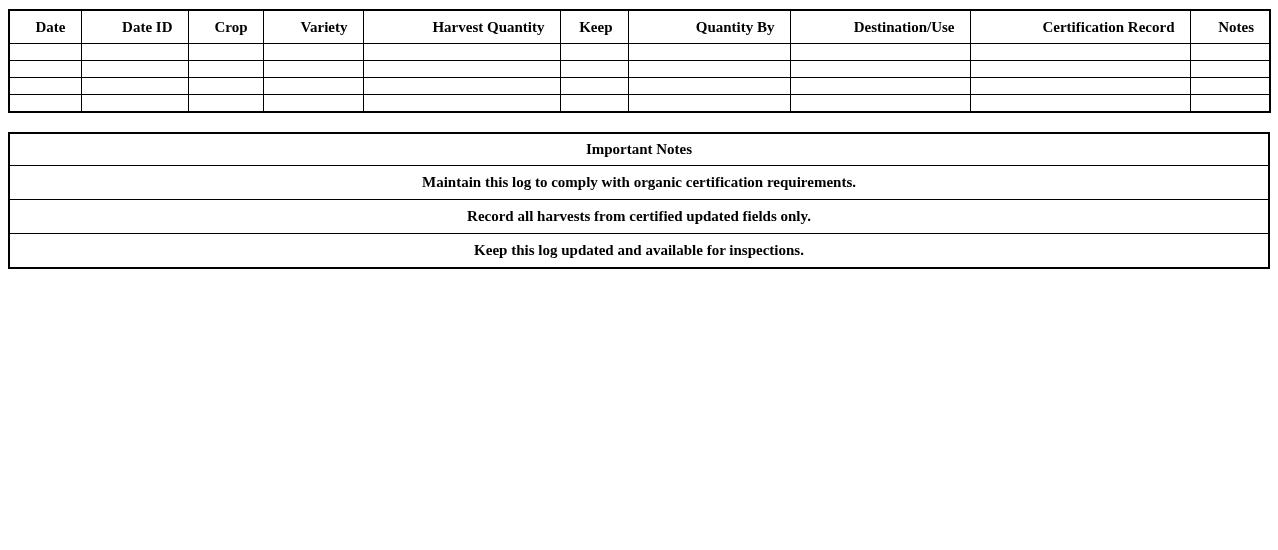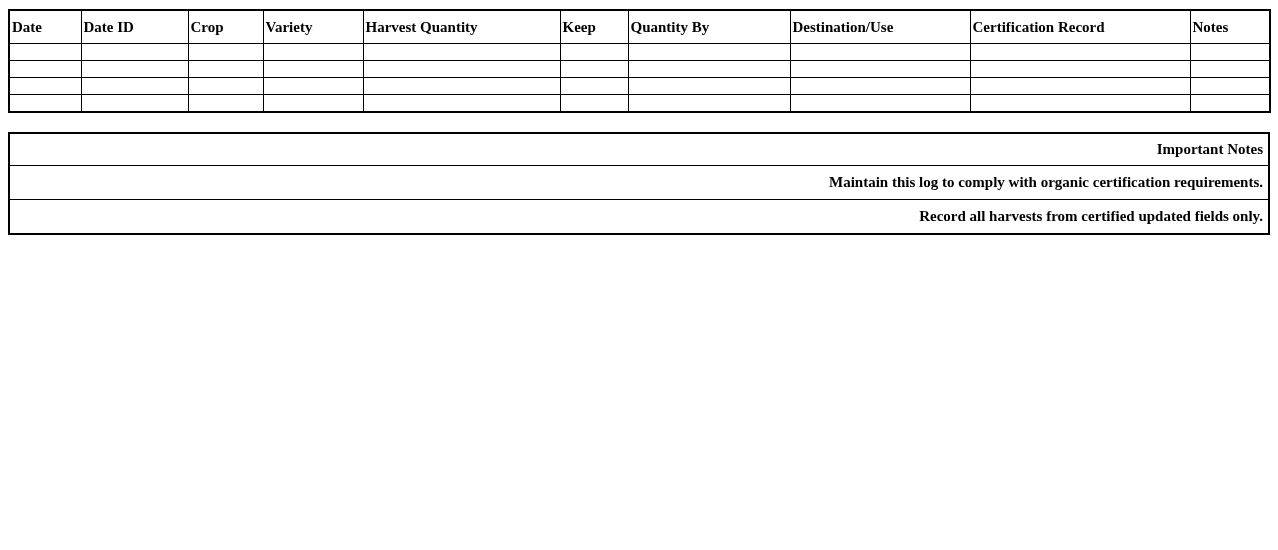--- a/index.html
+++ b/index.html
@@ -26,23 +26,23 @@
     border: 2px solid #000000;
   }
   .harvest-table th,
   .harvest-table td {
     border: 1px solid #000000;
     font-size: 15px;
     overflow: hidden;
     white-space: nowrap;
   }
   .harvest-table th {
-    text-align: left;
+    text-align: right;
     font-weight: bold;
-    padding: 7px 2px;
+    padding: 7px 15px;
     height: 18px;
     box-sizing: content-box;
     vertical-align: middle;
   }
   .harvest-table td.empty-cell {
     height: 16px;
     padding: 0 5px;
   }
   
   .col-date        { width: 72px; }
@@ -56,21 +56,21 @@
   .col-cert-status { width: 220px; }
   .col-notes       { width: 80px; }
 
   .notes-table {
     margin-top: 19px;
     border: 2px solid #000000;
   }
   .notes-table th,
   .notes-table td {
     border: 1px solid #000000;
-    text-align: right;
+    text-align: center;
     font-size: 15px;
     padding: 7px 5px;
     vertical-align: middle;
     margin-left: 28px;
   }
   .notes-table th {
     font-weight: bold;
     height: 16px;
     box-sizing: content-box;
   }
@@ -171,16 +171,19 @@
         <th>Important Notes</th>
       </tr>
     </thead>
     <tbody>
       <tr>
         <td>Maintain this log to comply with organic certification requirements.</td>
       </tr>
       <tr>
         <td>Record all harvests from certified updated fields only.</td>
       </tr>
+      <tr>
+        <td>Keep this log updated and available for inspections.</td>
+      </tr>
     </tbody>
   </table>
 
 </div>
 
 </body></html>

